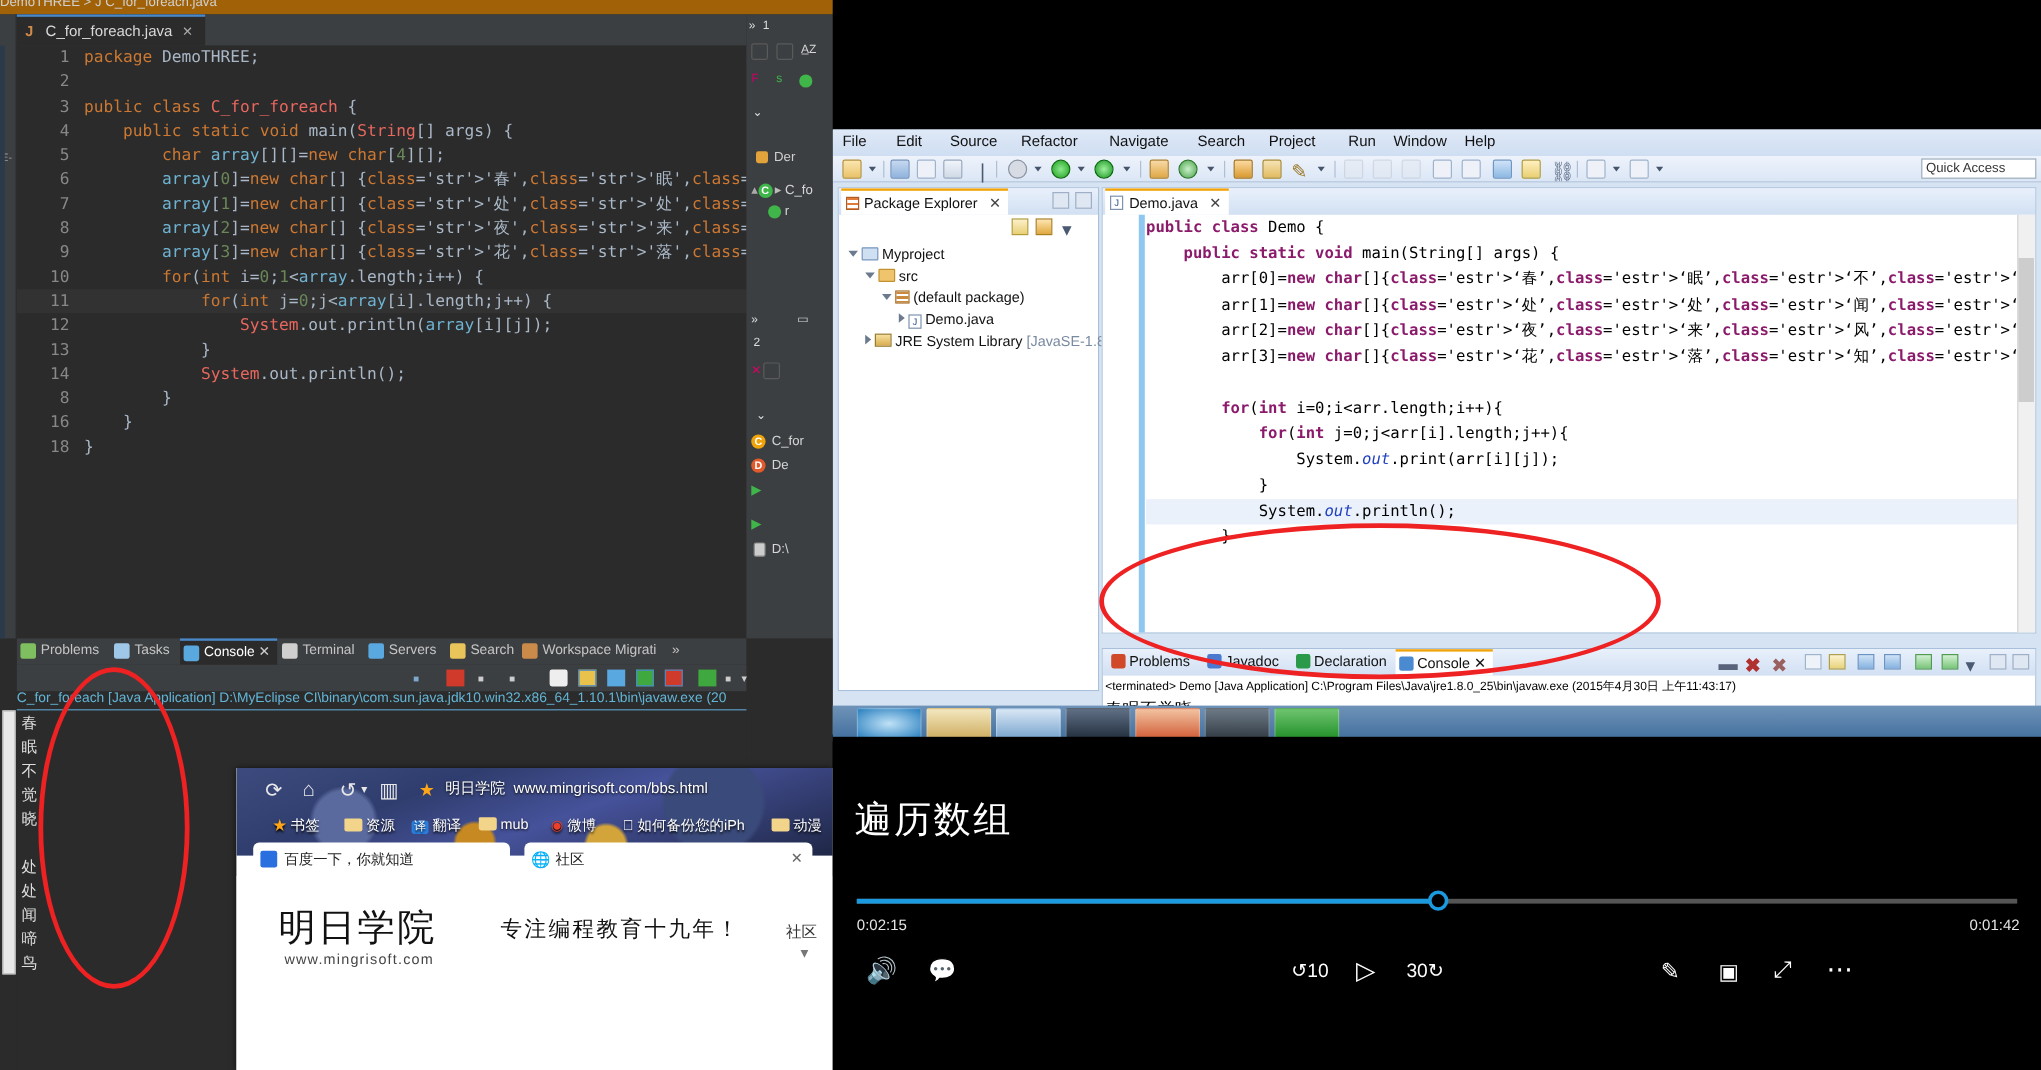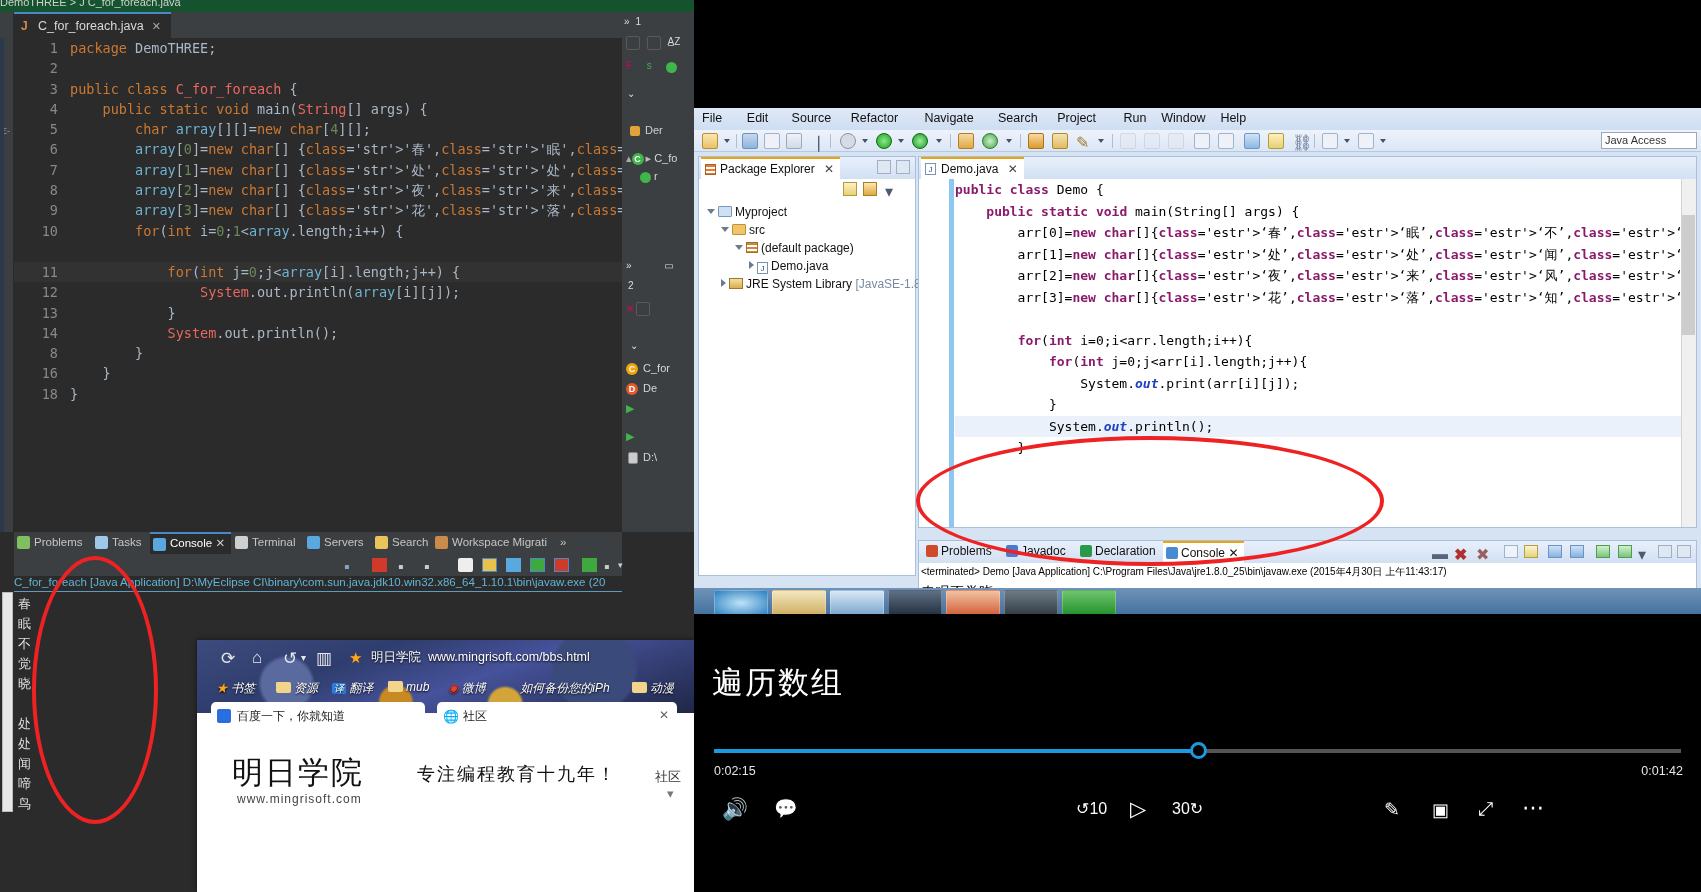--- a/index.html
+++ b/index.html
@@ -1,38 +1,38 @@
 <!DOCTYPE html>
 <html><head>
 <meta charset="utf-8">
 <style>
   * { box-sizing: border-box; margin:0; padding:0; }
   html,body { width:1701px; height:892px; overflow:hidden; background:#000; }
   body { font-family:"Liberation Sans", sans-serif; position:relative; }
 
   
   #left-ide { position:absolute; left:0; top:0; width:694px; height:892px; background:#2b2b2b; }
-  #left-topstrip { position:absolute; left:0; top:0; width:694px; height:12px; background:#14532d; color:#bbb; font-size:10px; }
+  #left-topstrip { position:absolute; left:0; top:0; width:694px; height:12px; background:#a16207; color:#bbb; font-size:10px; }
   #left-breadcrumb { position:absolute; left:0; top:-4px; width:480px; height:16px; color:#d0d0d0; font-size:11px; white-space:nowrap; overflow:hidden; }
 
   .l-gutterbar { position:absolute; left:0; top:12px; width:14px; height:520px; background:#3c3f41; border-right:1px solid #2b2b2b; }
   .l-gutterbar .vtxt { position:absolute; left:1px; color:#999; font-size:9px; }
 
   #left-tabbar { position:absolute; left:14px; top:12px; width:608px; height:26px; background:#3c3f41; }
   .l-tab { position:absolute; left:0; top:0; height:26px; background:#2b2b2b; color:#d8d8d8;
            font-size:12.5px; padding:5px 10px 0 24px; white-space:nowrap; border-top:2px solid #4a88c7; }
   .l-tab .jicon { position:absolute; left:7px; top:5px; color:#cf8b4a; font-weight:bold; font-size:12px; }
   .l-tab .xclose { margin-left:8px; color:#aaa; font-size:11px; }
 
   #left-winbtns { position:absolute; right:6px; top:15px; color:#c8c8c8; font-size:11px; letter-spacing:7px;}
 
   #left-editor { position:absolute; left:14px; top:38px; width:608px; height:494px; background:#2b2b2b; color:#a9b7c6;
                  font-family:"DejaVu Sans Mono", monospace; font-size:13.5px; line-height:20.3px; overflow:hidden; }
   .codeline { position:relative; height:20.3px; white-space:pre; padding-left:56px; }
-  .codeline.hl { background:#323232;margin-top:21px; }
+  .codeline.hl { background:#323232; }
   .codeline .ln { position:absolute; left:0; top:0; width:44px; text-align:right; color:#888; }
   .kw { color:#cc7832; } .cls { color:#e8685f; } .num { color:#6a8759; } .varb { color:#6fb3d2; }
   #left-editor-marker { position:absolute; left:0; top:38px; width:4px; height:494px; background:#2b3a4a; }
 
   
   #left-rightpanel { position:absolute; left:622px; top:12px; width:72px; height:520px; background:#3c3f41; color:#c9c9c9; font-size:10px; }
   .rp-row { position:absolute; white-space:nowrap; }
   .rp-ico { display:inline-block; width:14px; height:14px; margin:2px; vertical-align:middle; border:1px solid #5a5a5a; border-radius:2px; }
   #der-head { position:absolute; left:6px; top:112px; font-size:11px; color:#d0d0d0; white-space:nowrap; }
   .tree-row { position:absolute; left:4px; white-space:nowrap; font-size:11px; color:#d6d6d6; }
@@ -62,21 +62,21 @@
              radial-gradient(circle at 18% 60%, #5b6a9e 0 6%, transparent 7%),
              radial-gradient(circle at 40% 85%, #c78a22 0 5%, transparent 6%),
              radial-gradient(circle at 62% 88%, #d2a43a 0 5%, transparent 6%),
              radial-gradient(circle at 80% 40%, #3a4a7a 0 10%, transparent 11%),
              linear-gradient(160deg,#3d4a7d 0%, #2f3d6e 30%, #46529a 55%, #1f2746 100%); }
   #br-nav { position:absolute; left:0; top:0; width:497px; height:36px; color:#fff; font-size:12px; }
   .br-ico { position:absolute; top:8px; color:#e8e8e8; font-size:17px; }
   #br-url { position:absolute; left:174px; top:9px; color:#fff; font-size:12.5px; white-space:nowrap;
             text-shadow:0 1px 2px #000; }
   #br-star { position:absolute; left:152px; top:9px; color:#ffa516; font-size:15px; }
-  #br-bm { position:absolute; left:5px; top:36px; width:497px; height:26px; font-size:12px; color:#fff;font-style:italic; }
+  #br-bm { position:absolute; left:16px; top:36px; width:497px; height:26px; font-size:12px; color:#fff; }
   .bm-item { position:absolute; top:4px; white-space:nowrap; text-shadow:0 1px 2px #000; }
   .bm-folder { display:inline-block; width:15px; height:11px; background:#f2d48a; border-radius:1px 2px 2px 2px;
                vertical-align:-1px; margin-right:3px;}
   #br-tabs { position:absolute; left:0; top:62px; width:497px; height:28px; }
   .br-tab { position:absolute; top:0; height:28px; background:#fff; color:#222; font-size:12px;
             padding:6px 8px 0 26px; white-space:nowrap; border-radius:5px 5px 0 0; }
   .br-tab .fav { position:absolute; left:6px; top:7px; width:14px; height:14px; }
   #br-page { position:absolute; left:0; top:90px; width:497px; height:162px; background:#fff; }
   #br-logo { position:absolute; left:35px; top:22px; color:#111; font-size:31px; letter-spacing:2px;
              font-family:"DejaVu Sans", sans-serif; }
@@ -129,21 +129,21 @@
   #ed-tab { position:absolute; left:2px; top:0; height:22px; background:#fff; border-top:2px solid #f0a30a;
             font-size:12px; color:#111; padding:3px 6px 0 20px; white-space:nowrap; }
   #ed-tab .ic { position:absolute; left:4px; top:4px; }
   #ed-gutter { position:absolute; left:0; top:22px; width:30px; height:348px; background:#fff; }
   #ed-bluebar { position:absolute; left:30px; top:22px; width:5px; height:348px; background:#8ec7f0; }
   #ed-code { position:absolute; left:36px; top:22px; width:726px; height:348px; overflow:hidden;
              font-family:"DejaVu Sans Mono", monospace; font-size:13px; line-height:21.5px; color:#000; }
   .ecl { position:relative; height:21.5px; white-space:pre; }
   .ecl.hl { background:#eaf1fb; }
   .ekw { color:#8b1a6b; font-weight:bold; }
-  .efld { color:#2040c0; font-style:italic; font-weight:bold; }
+  .efld { color:#2040c0; font-style:italic; font-weight:normal; }
   #ed-vscroll { position:absolute; right:0; top:22px; width:15px; height:348px; background:#f0f0f0; border-left:1px solid #d4d4d4;}
   #ed-vthumb { position:absolute; right:1px; top:36px; width:13px; height:120px; background:#cdcdcd; }
 
   #cons-panel { position:absolute; left:224px; top:432px; width:779px; height:138px; background:#fff; border:1px solid #a9c0dc; }
   #cons-tabrow { position:absolute; left:0; top:0; width:777px; height:22px; background:linear-gradient(#e8f0fb,#d2e0f3); }
   .cons-tab { position:absolute; top:0; height:22px; font-size:12px; color:#111; padding:3px 6px 0 18px; white-space:nowrap; }
   .cons-tab.active { background:#fff; border-top:2px solid #f0a30a; padding-top:3px; }
   .cons-tab .ic { position:absolute; left:3px; top:4px; width:12px; height:12px; }
   .cons-tbi { position:absolute; top:4px; width:14px; height:13px; }
   #cons-term { position:absolute; left:2px; top:24px; width:770px; height:16px; color:#000; font-size:10px; white-space:nowrap; }
@@ -404,21 +404,21 @@
       <span class="ec-tbi" style="left:550px; background:linear-gradient(#cfe3f7,#8cb8e3); border:1px solid #6f96c4;"></span>
       <span class="ec-tbi" style="left:574px; background:linear-gradient(#fff0c0,#e8cf72); border:1px solid #b19c3a;"></span>
       <span class="ec-tbi" style="left:598px; background:none; border:none; color:#5a6a84;">⛓</span>
       <span class="ec-tbsep" style="left:620px;"></span>
       <span class="ec-tbi" style="left:628px; background:#eef2f8; border:1px solid #9fb3cc;"></span>
       <span class="ec-caret" style="left:650px;"></span>
       <span class="ec-tbi" style="left:664px; background:#eef2f8; border:1px solid #9fb3cc;"></span>
       <span class="ec-caret" style="left:686px;"></span>
     </div>
 
-    <div id="ec-quick">Java Access</div>
+    <div id="ec-quick">Quick Access</div>
 
     <div id="pkg-panel">
       <div id="pkg-tabrow">
         <div id="pkg-tab">
           <span class="ic"></span>
           <span>Package Explorer</span>
           <span style="margin-left:6px; color:#444;">✕</span>
         </div>
         <span class="pkg-mini" style="right:24px; background:#dfe7f2; border:1px solid #9fb0c6;"></span>
         <span class="pkg-mini" style="right:5px; background:#dfe7f2; border:1px solid #9fb0c6;"></span>

